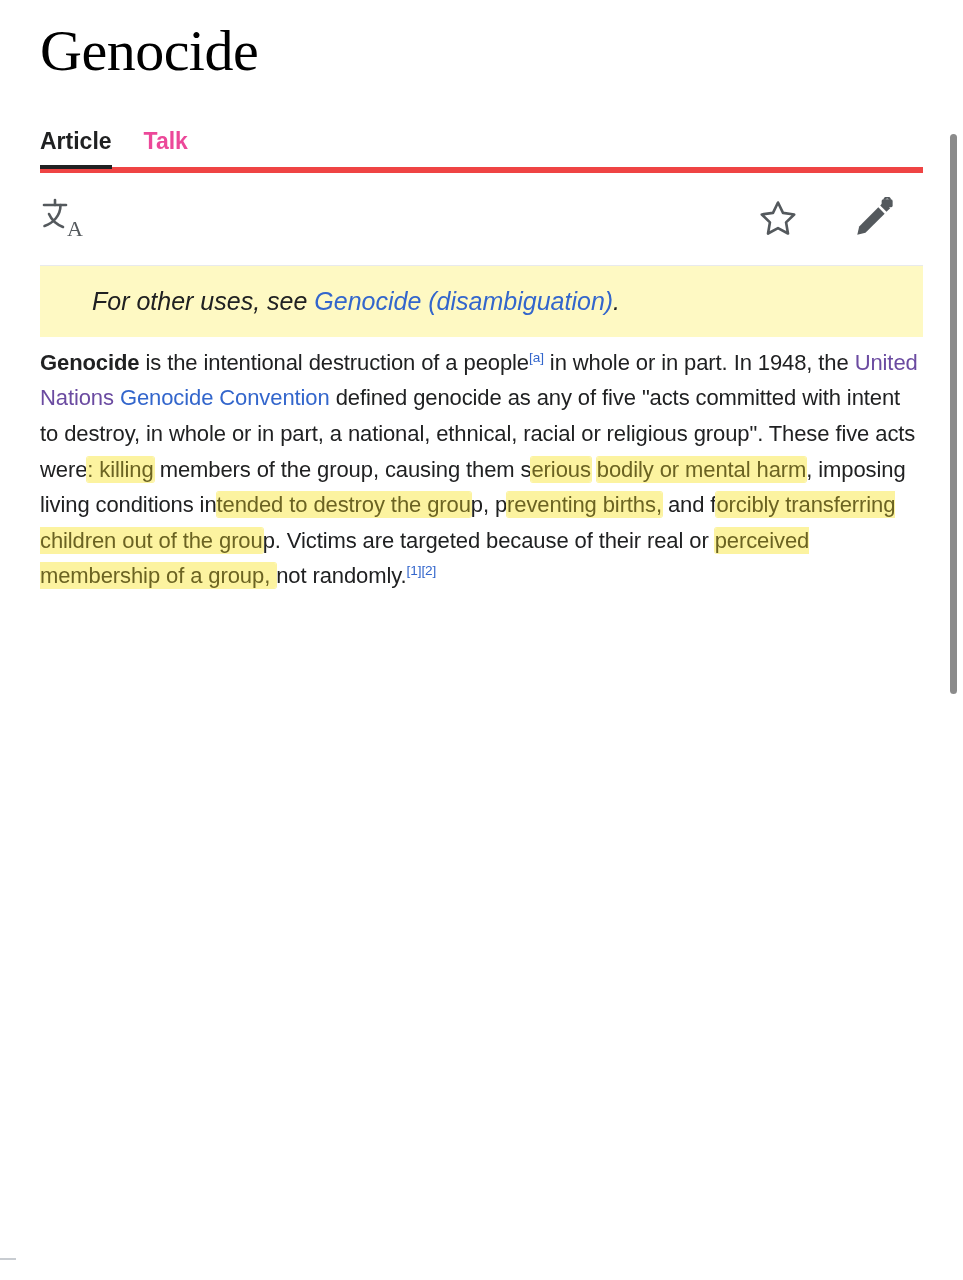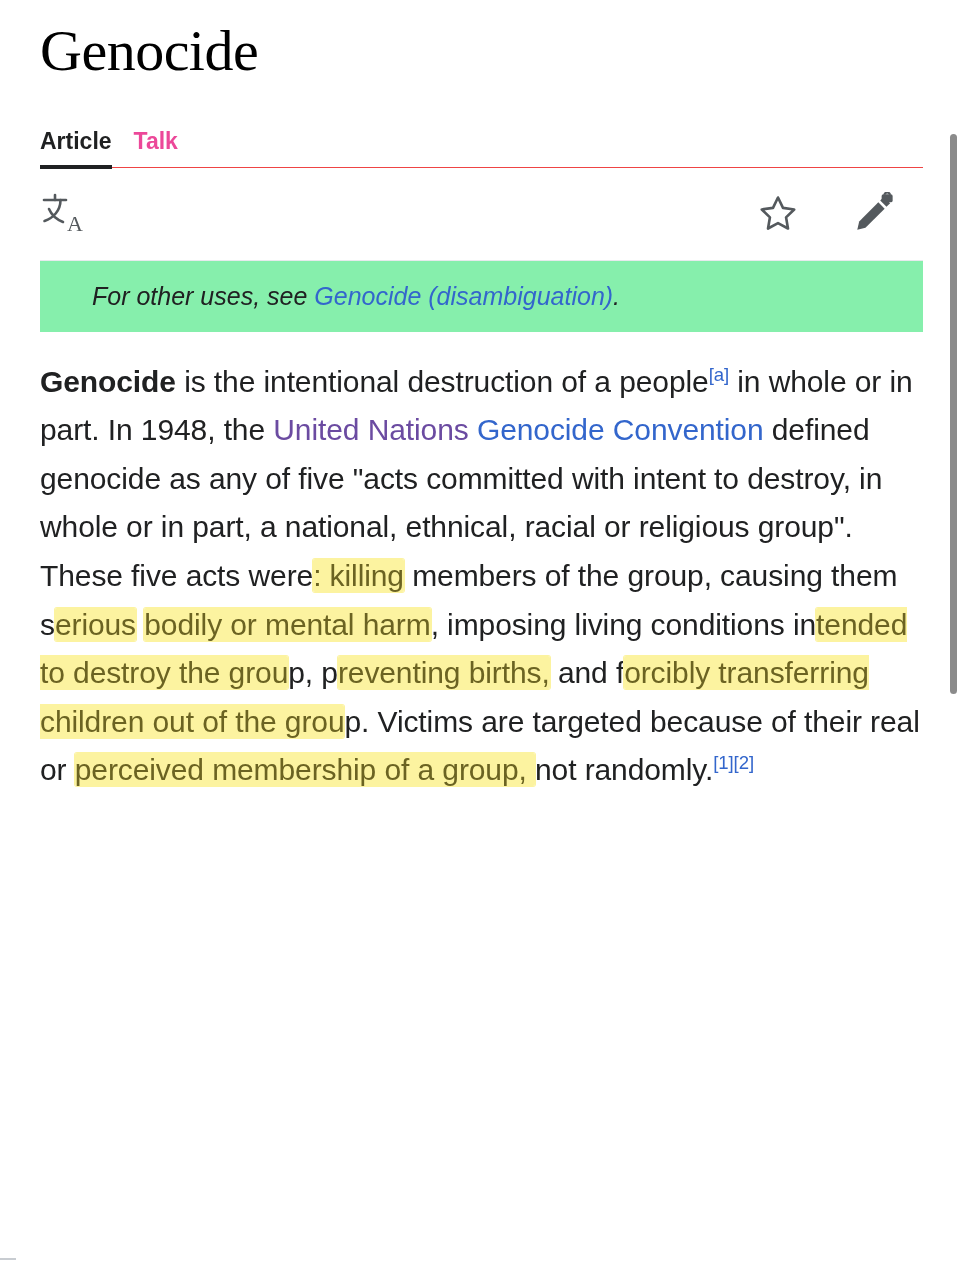--- a/index.html
+++ b/index.html
@@ -27,23 +27,23 @@
     font-size: 58px;
     font-weight: normal;
     line-height: 1.15;
     margin: 18px 0 0 0;
     letter-spacing: -0.5px;
     color: #000000;
   }
   .tabs {
     display: flex;
     align-items: flex-end;
-    gap: 22px;
+    gap: 32px;
     margin-top: 30px;
-    border-bottom: 1px solid #ef4444;
+    border-bottom: 6px solid #ef4444;
     position: relative;
     height: 52px;
   }
   .tab {
     font-size: 23px;
     font-weight: bold;
     color: #ec4899;
     padding-bottom: 12px;
     position: relative;
     cursor: pointer;
@@ -74,35 +74,35 @@
     padding-right: 28px;
   }
   .icon-btn {
     display: inline-flex;
     align-items: center;
     justify-content: center;
     cursor: pointer;
     color: #54595d;
   }
   .hatnote {
-    background: #86efac;
+    background: #fef9c3;
     padding: 18px 0 18px 52px;
     font-style: italic;
     font-size: 25px;
     color: #202122;
     line-height: 1.4;
   }
   .hatnote a {
     color: #3366cc;
     text-decoration: none;
   }
   .lead {
-    font-size: 30px;
+    font-size: 22px;
     line-height: 1.62;
-    margin-top: 26px;
+    margin-top: 8px;
     color: #202122;
     letter-spacing: -0.1px;
   }
   .lead b { font-weight: bold; }
   .lead a.link { color: #3366cc; text-decoration: none; }
   .lead a.visited { color: #6b4ba1; text-decoration: none; }
   sup.ref {
     font-size: 0.62em;
     vertical-align: super;
     line-height: 0;

